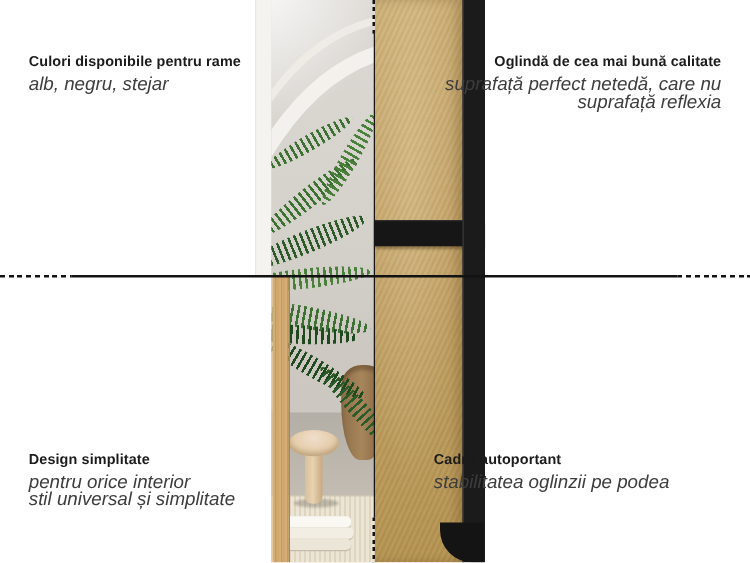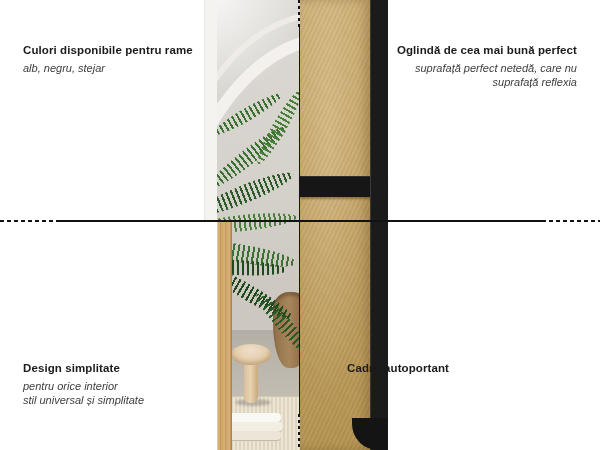--- a/index.html
+++ b/index.html
@@ -3,21 +3,21 @@
 <meta charset="utf-8">
 <style>
   html,body{margin:0;padding:0;background:#ffffff;}
   .canvas{
     position:relative;width:600px;height:450px;background:#ffffff;overflow:hidden;
     font-family:"Liberation Sans", sans-serif;color:#1c1c1c;
   }
   
   .note{position:absolute;width:230px;}
   .note .title{font-size:11.5px;font-weight:700;letter-spacing:.1px;color:#1b1b1b;}
-  .note .sub{font-size:11px;font-style:italic;color:#3d3d3d;line-height:14px;margin-top:5px;}
+  .note .sub{font-size:15px;font-style:italic;color:#3d3d3d;line-height:14px;margin-top:5px;}
   .note.tl{left:23px;top:44px;text-align:left;}
   .note.tr{right:23px;top:44px;text-align:right;}
   .note.bl{left:23px;top:362px;text-align:left;}
   .note.br{right:23px;top:362px;text-align:left;}
 
   
   .photo{position:absolute;left:200px;top:0;width:187px;height:450px;}
 
   
   .front{position:absolute;left:0;top:0;width:100px;height:450px;background:#fff;}
@@ -146,34 +146,35 @@
   <div class="v-solid"></div>
   <div class="vline dotted v-dot-top"></div>
   <div class="vline dotted v-dot-bottom"></div>
 
   <div class="note tl">
     <div class="title">Culori disponibile pentru rame</div>
     <div class="sub">alb, negru, stejar</div>
   </div>
 
   <div class="note tr">
-    <div class="title">Oglindă de cea mai bună perfect</div>
+    <div class="title">Oglindă de cea mai bună calitate</div>
     <div class="sub">
       <div>suprafață perfect netedă, care nu</div>
       <div>suprafață reflexia</div>
     </div>
   </div>
 
   <div class="note bl">
     <div class="title">Design simplitate</div>
     <div class="sub">
       <div>pentru orice interior</div>
       <div>stil universal și simplitate</div>
     </div>
   </div>
 
   <div class="note br">
     <div class="title">Cadru autoportant</div>
     <div class="sub">
+      <div>stabilitatea oglinzii pe podea</div>
     </div>
   </div>
 
 </div>
 
 </body></html>

